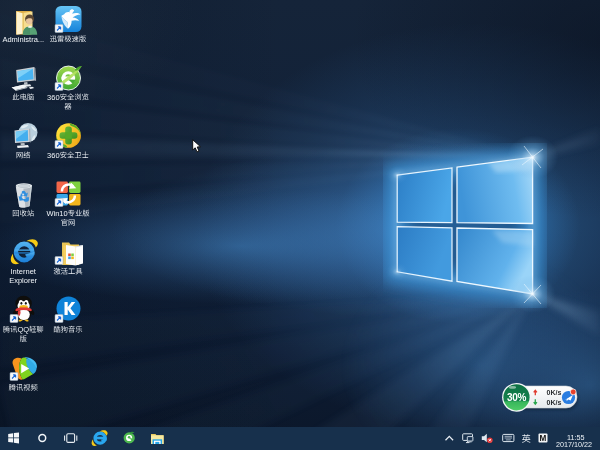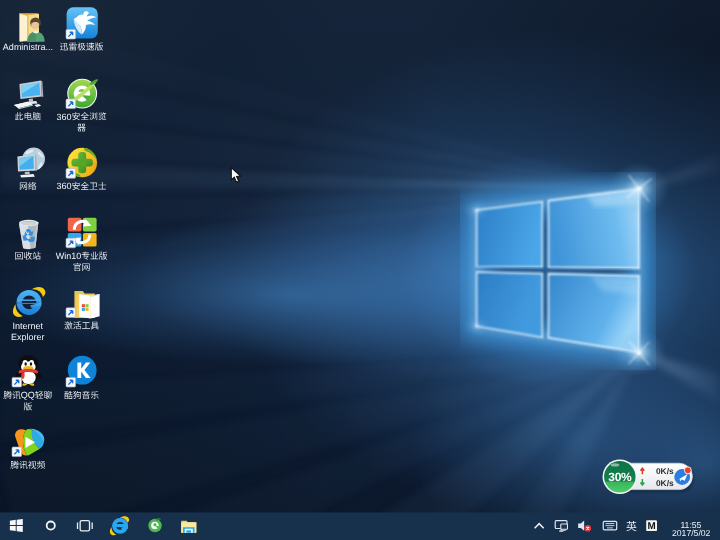--- a/index.html
+++ b/index.html
@@ -517,21 +517,21 @@
 <g stroke="#dfe8f0" fill="none" stroke-width="1">
 <rect x="502.7" y="7.4" width="11.2" height="7.2" rx="1"></rect>
 <path d="M504.6 9.3 h7.4 M504.6 11 h7.4 M505.8 12.9 h5" stroke-width="0.8" opacity="0.9"></path>
 </g>
 <use href="#g82f1" fill="#eef3f8" transform="matrix(0.0092,0,0,-0.0092,521.6,14.9)"></use>
 <rect x="538.5" y="6.6" width="9" height="9" rx="1" fill="#f2f4f6"></rect>
 <text x="543" y="13.9" font-size="8.2" font-weight="bold" fill="#111" text-anchor="middle">M</text>
 <text x="584.5" y="13.1" font-size="7.2" fill="#eef3f8" text-anchor="end">11:55</text>
 <text x="592" y="22.2" font-size="7.6" fill="#eef3f8" text-anchor="end" opacity="0">x</text>
 </svg>
-<div id="clk2">2017/5/02</div>
+<div id="clk2">2017/10/22</div>
 </div>
 <div id="wdg">
 <svg width="95" height="40" viewBox="0 0 95 40">
 <defs>
 <linearGradient id="wball" x1="0" y1="0" x2="0" y2="1">
 <stop offset="0" stop-color="#0e7245"></stop>
             <stop offset="0.64" stop-color="#15824d"></stop>
             <stop offset="0.67" stop-color="#38b65c"></stop>
             <stop offset="1" stop-color="#4fcc68"></stop>
 </linearGradient>

